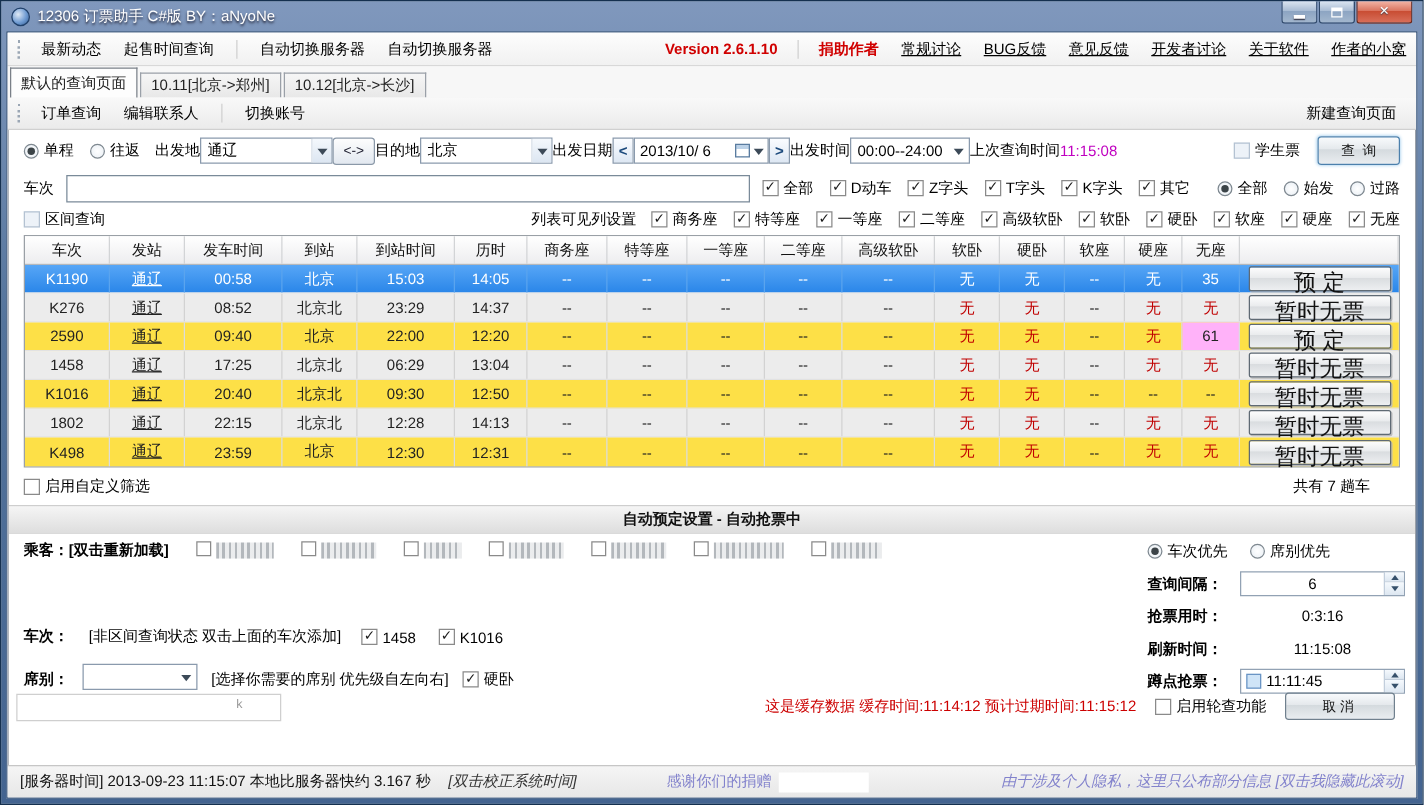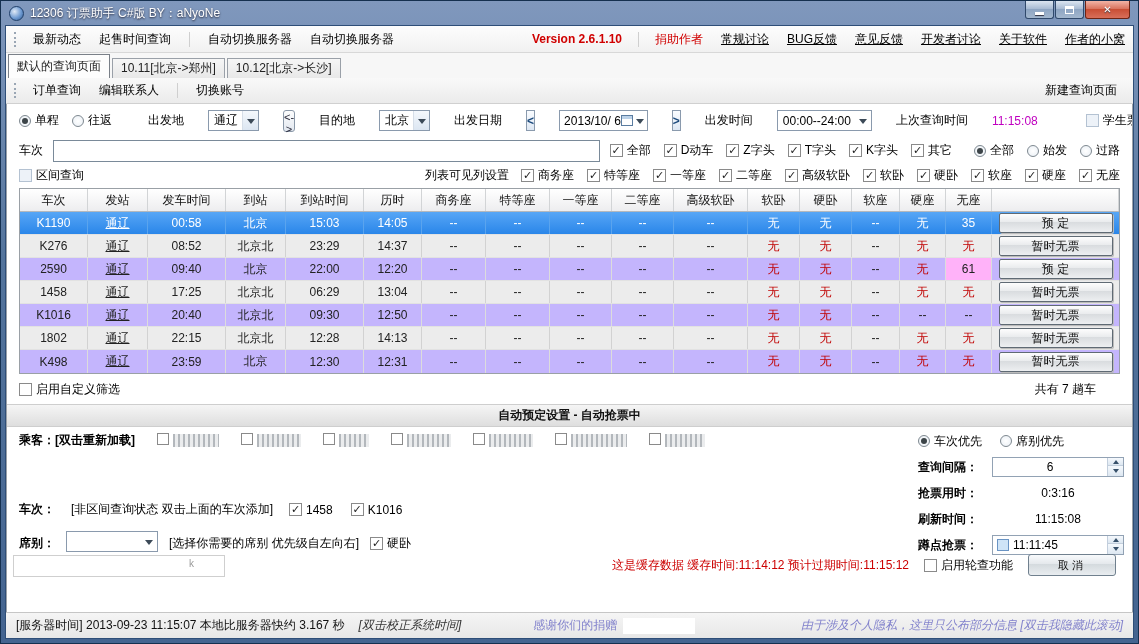--- a/index.html
+++ b/index.html
@@ -13,30 +13,30 @@
 .glyph-min{display:inline-block;width:9px;height:3px;background:#fff;margin-top:7px;box-shadow:0 1px 1px #334}
 .glyph-max{display:inline-block;width:9px;height:8px;border:1px solid #fff;border-top:3px solid #fff}
 .client{flex:1;background:#f0f0f0;border:1px solid #2e4e78;display:flex;flex-direction:column;overflow:hidden}
 .menubar{height:27px;background:linear-gradient(#fdfdfd,#f1f1f1);border-bottom:1px solid #d8d8d8;display:flex;align-items:center;padding:0 8px;gap:16px;font-size:12px}
 .grip{width:3px;height:15px;border-left:2px dotted #9aa6b4}
 .menu-left,.menu-links{display:flex;gap:18px;align-items:center}
 .menu-item{cursor:default;white-space:nowrap}
 .vsep{width:1px;height:15px;background:#cfcfcf}
 .version{color:#d00000;font-weight:bold;white-space:nowrap}
 .menu-link{text-decoration:underline;cursor:pointer;white-space:nowrap}
-.menu-link.accent{color:#d00000;font-weight:normal;text-decoration:none}
+.menu-link.accent{color:#d00000;font-weight:bold;text-decoration:none}
 .spacer{flex:1}
 .tabstrip{height:25px;background:#f7f7f7;display:flex;align-items:flex-end;padding:0 2px;gap:2px}
 .tab{height:20px;padding:0 8px;display:flex;align-items:center;background:linear-gradient(#f6f6f6,#e8e8e8);border:1px solid #9aa0a8;border-bottom:none;font-size:12px;color:#222;cursor:pointer;white-space:nowrap}
 .tab.active{height:24px;background:#fdfdfd;border-color:#7a8088;font-size:12px;z-index:2}
 .toolbar{height:26px;background:linear-gradient(#f9f9f9,#ebebeb);border-bottom:1px solid #d0d0d0;display:flex;align-items:center;gap:16px;padding:0 8px;font-size:12px}
 .tool-item{cursor:pointer;white-space:nowrap}
 .main{flex:1;background:#fff;border-left:1px solid #9aa0a8;border-right:1px solid #9aa0a8;position:relative;font-size:12px;overflow:hidden}
 .row{display:flex;align-items:center;padding:0 12px}
-.qrow{height:33px;gap:24px}
+.qrow{height:33px;gap:0}
 .lbl{white-space:nowrap}
 .cbx{display:inline-flex;align-items:center;gap:4px;white-space:nowrap;cursor:pointer}
 .cb{width:13px;height:13px;border:1px solid #8a8a8a;background:#fff;display:inline-flex;align-items:center;justify-content:center;font-size:11px;line-height:1;flex:none}
 .cb.ck::after{content:"✓";color:#1a1a1a;font-weight:bold;margin-top:-1px}
 .cb.pale{background:#edf2f8;border-color:#b4c2d2}
 .rdo{display:inline-flex;align-items:center;gap:4px;white-space:nowrap;cursor:pointer}
 .rd{width:12px;height:12px;border:1px solid #7e8890;border-radius:50%;background:radial-gradient(#fff,#e8eef4);display:inline-flex;align-items:center;justify-content:center;flex:none}
 .rd.sel::after{content:"";width:6px;height:6px;border-radius:50%;background:#3c4448}
 .combo{height:21px;border:1px solid #8a9aad;background:#fff;display:inline-flex;align-items:center;padding-left:5px;cursor:pointer}
 .combo .cval{flex:1;white-space:nowrap;overflow:hidden}
@@ -53,33 +53,33 @@
 .query-btn{border-color:#4c80ac;box-shadow:0 0 3px #8cc0e8;letter-spacing:6px;padding:0 12px 0 18px}
 .trow{height:27px;gap:10px}
 .train-input{width:574px;height:22px;border:1px solid #7a8a99;padding:0 4px;font-size:12px}
 .group{display:inline-flex;gap:13px;align-items:center}
 .rrow{height:23px;gap:12px}
 .collbl{white-space:nowrap}
 .grid{margin:1px 12px 0;border:1px solid #9aa0a6;font-size:12px}
 .ghead,.grow{display:grid;grid-template-columns:68px 60px 78px 60px 78px 58px 64px 64px 62px 62px 74px 52px 52px 48px 46px 46px 1fr}
 .ghead{height:23px;background:linear-gradient(#ffffff,#ededef);border-bottom:1px solid #b4b8bc}
 .hcell{display:flex;align-items:center;justify-content:center;border-right:1px solid #d2d4d6;color:#111;cursor:pointer;white-space:nowrap}
-.grow{height:23px;border-bottom:1px solid #e2e2e2;background:#c4b5fd;cursor:pointer}
+.grow{height:23px;border-bottom:1px solid #e2e2e2;background:#fde047;cursor:pointer}
 .grow:last-child{border-bottom:none}
 .grow.alt{background:#ececec}
 .grow.sel{background:linear-gradient(#57a6f6,#2a86e9);color:#fff}
 .cell{display:flex;align-items:center;justify-content:center;border-right:1px solid #dcdcdc;overflow:hidden;white-space:nowrap;color:#222}
 .grow.alt .cell{border-right-color:#d2d2d2}
 .grow.sel .cell{border-right-color:#5aa4ee;color:#fff}
 .cell.u{text-decoration:underline}
 .cell.red{color:#c00000}
 .grow.sel .cell.red{color:#fff}
 .cell.pink{background:#ffb2f9;color:#222}
 .acell{display:flex;align-items:center;justify-content:center}
-.grid-btn{width:114px;height:20px;border:1px solid #5f6a74;border-radius:2px;background:linear-gradient(#fdfdfd,#e9ebed 45%,#d9dcdf 46%,#edeff1);font-size:12px;box-shadow:1px 1px 0 #bbb;cursor:pointer;color:#111}
+.grid-btn{width:114px;height:20px;border:1px solid #5f6a74;border-radius:2px;background:linear-gradient(#fdfdfd,#e9ebed 45%,#d9dcdf 46%,#edeff1);font-size:18px;box-shadow:1px 1px 0 #bbb;cursor:pointer;color:#111}
 .fbar{height:30px;padding-right:36px}
 .count{margin-left:auto;white-space:nowrap}
 .band{height:23px;background:linear-gradient(#f5f5f5,#dedede);border-top:1px solid #cecece;border-bottom:1px solid #cecece;display:flex;align-items:center;justify-content:center;font-weight:bold;color:#111}
 .auto{position:relative;height:150px}
 .paxrow{position:absolute;left:12px;top:5px;right:225px;height:15px;overflow:hidden;display:flex;align-items:flex-start;gap:22px}
 .bold{font-weight:bold;white-space:nowrap}
 .pax{display:inline-flex;gap:4px;align-items:flex-start;margin-top:1px}
 .pax .cb{width:12px;height:12px}
 .smudge{height:13px;margin-top:1px;background:repeating-linear-gradient(90deg,#9aa0a6 0 2px,#e4e6e8 2px 5px);opacity:.75}
 .rcol{position:absolute;right:8px;top:4px;width:206px}

